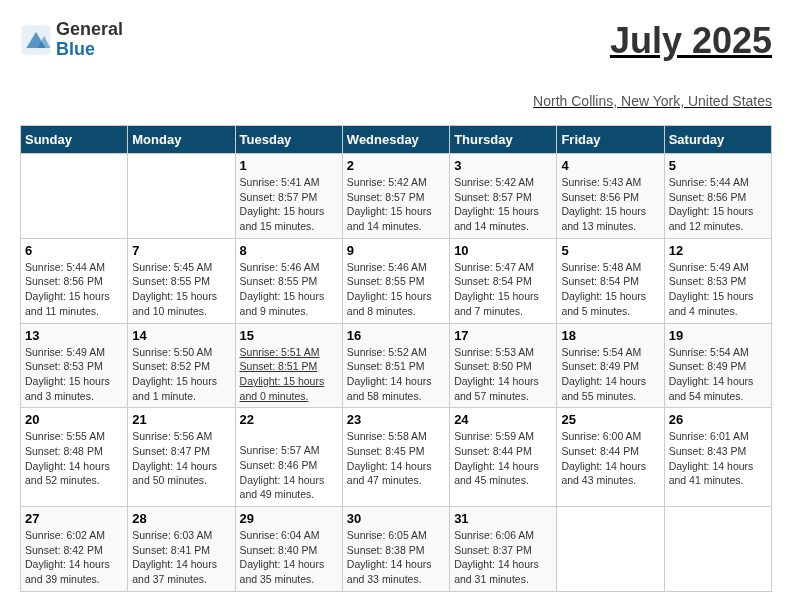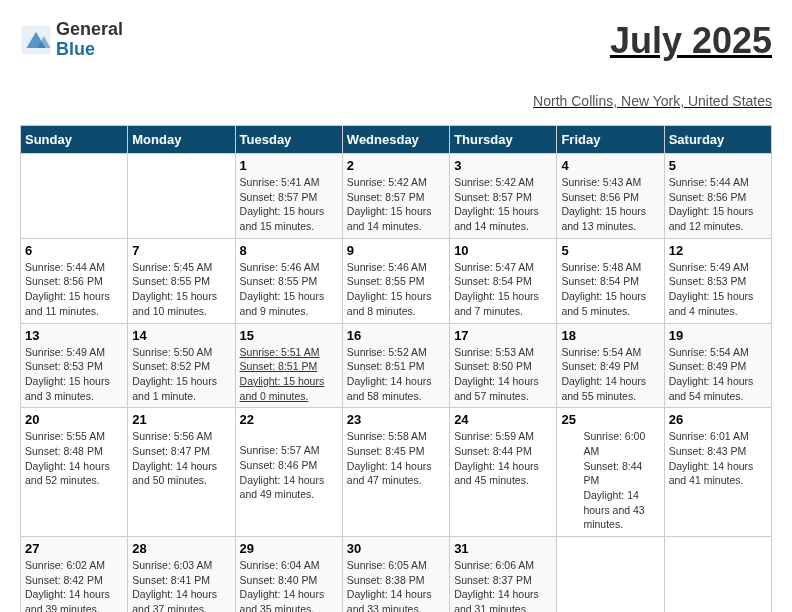--- a/index.html
+++ b/index.html
@@ -276,21 +276,21 @@
 Daylight: 14 hours and 47 minutes.</div>
         </td>
         <td>
           <span class="day-num">24</span>
           <div class="day-info" style="white-space: pre-line;">Sunrise: 5:59 AM
 Sunset: 8:44 PM
 Daylight: 14 hours and 45 minutes.</div>
         </td>
         <td>
           <span class="day-num">25</span>
-          <div class="day-info" style="white-space: pre-line; margin-left: 22px;">Sunrise: 6:00 AM
+          <div class="day-info" style="white-space: pre-line;">Sunrise: 6:00 AM
 Sunset: 8:44 PM
 Daylight: 14 hours and 43 minutes.</div>
         </td>
         <td>
           <span class="day-num">26</span>
           <div class="day-info" style="white-space: pre-line;">Sunrise: 6:01 AM
 Sunset: 8:43 PM
 Daylight: 14 hours and 41 minutes.</div>
         </td>
       </tr>

